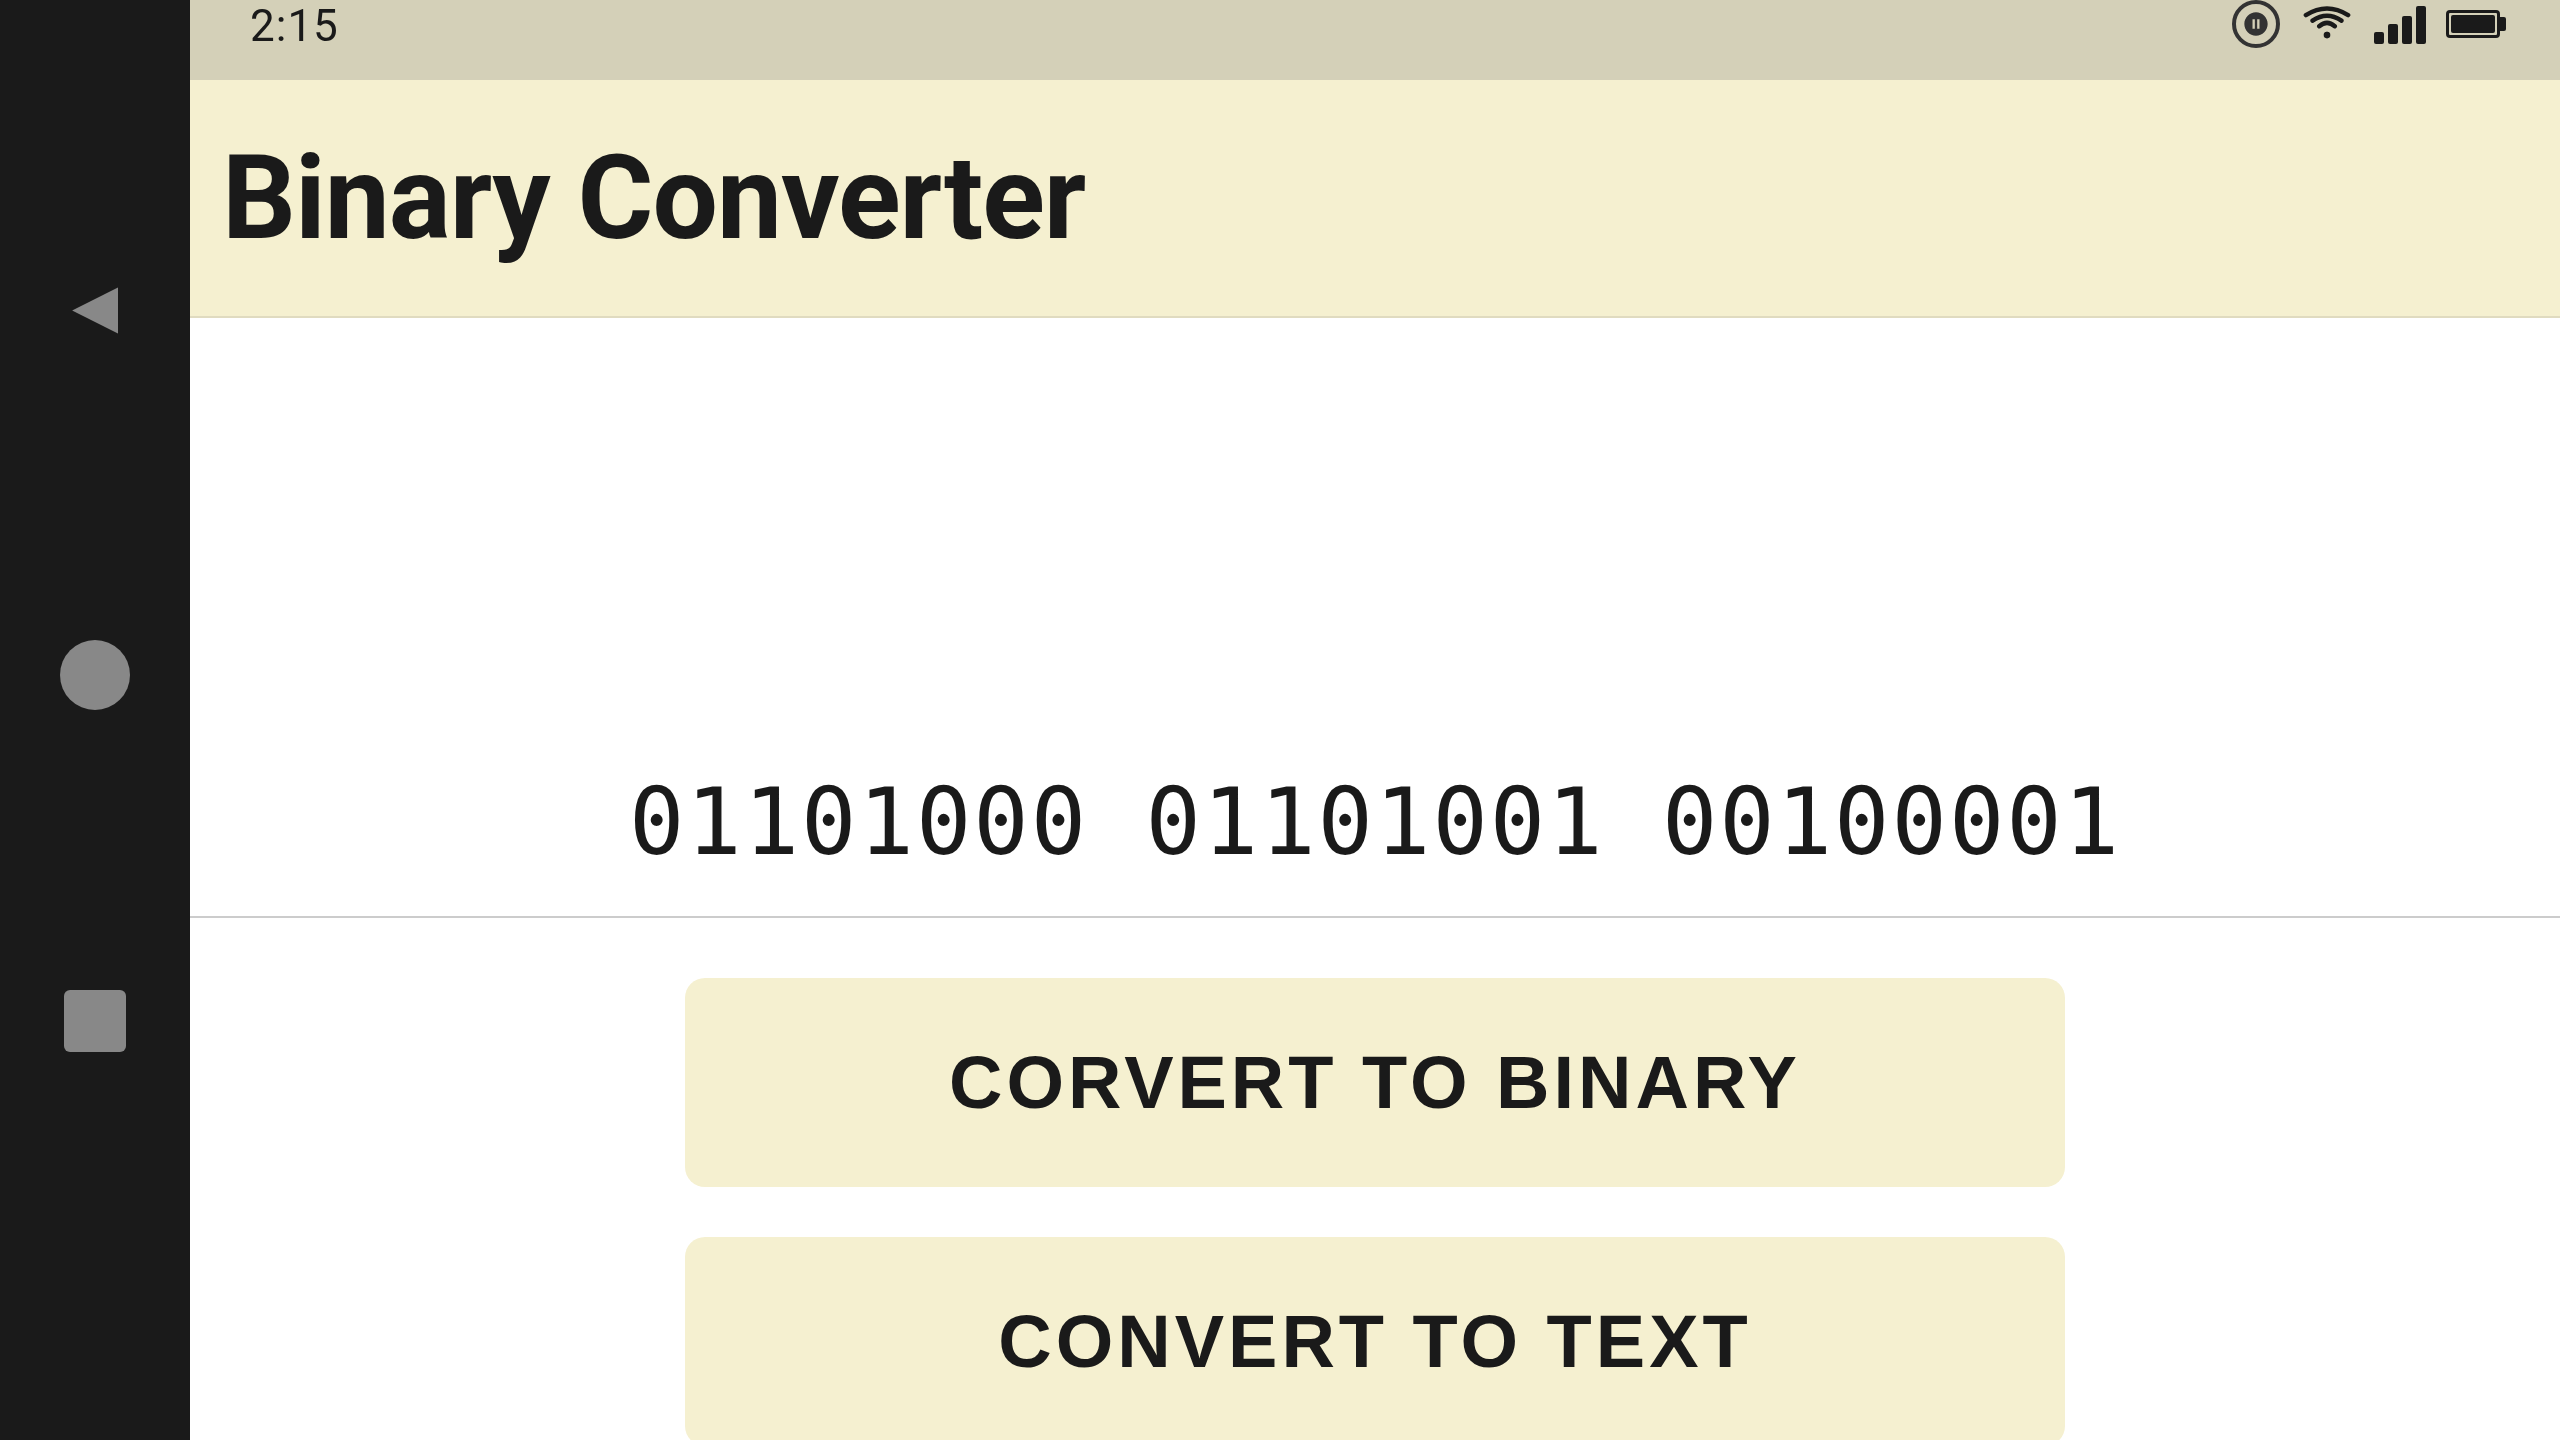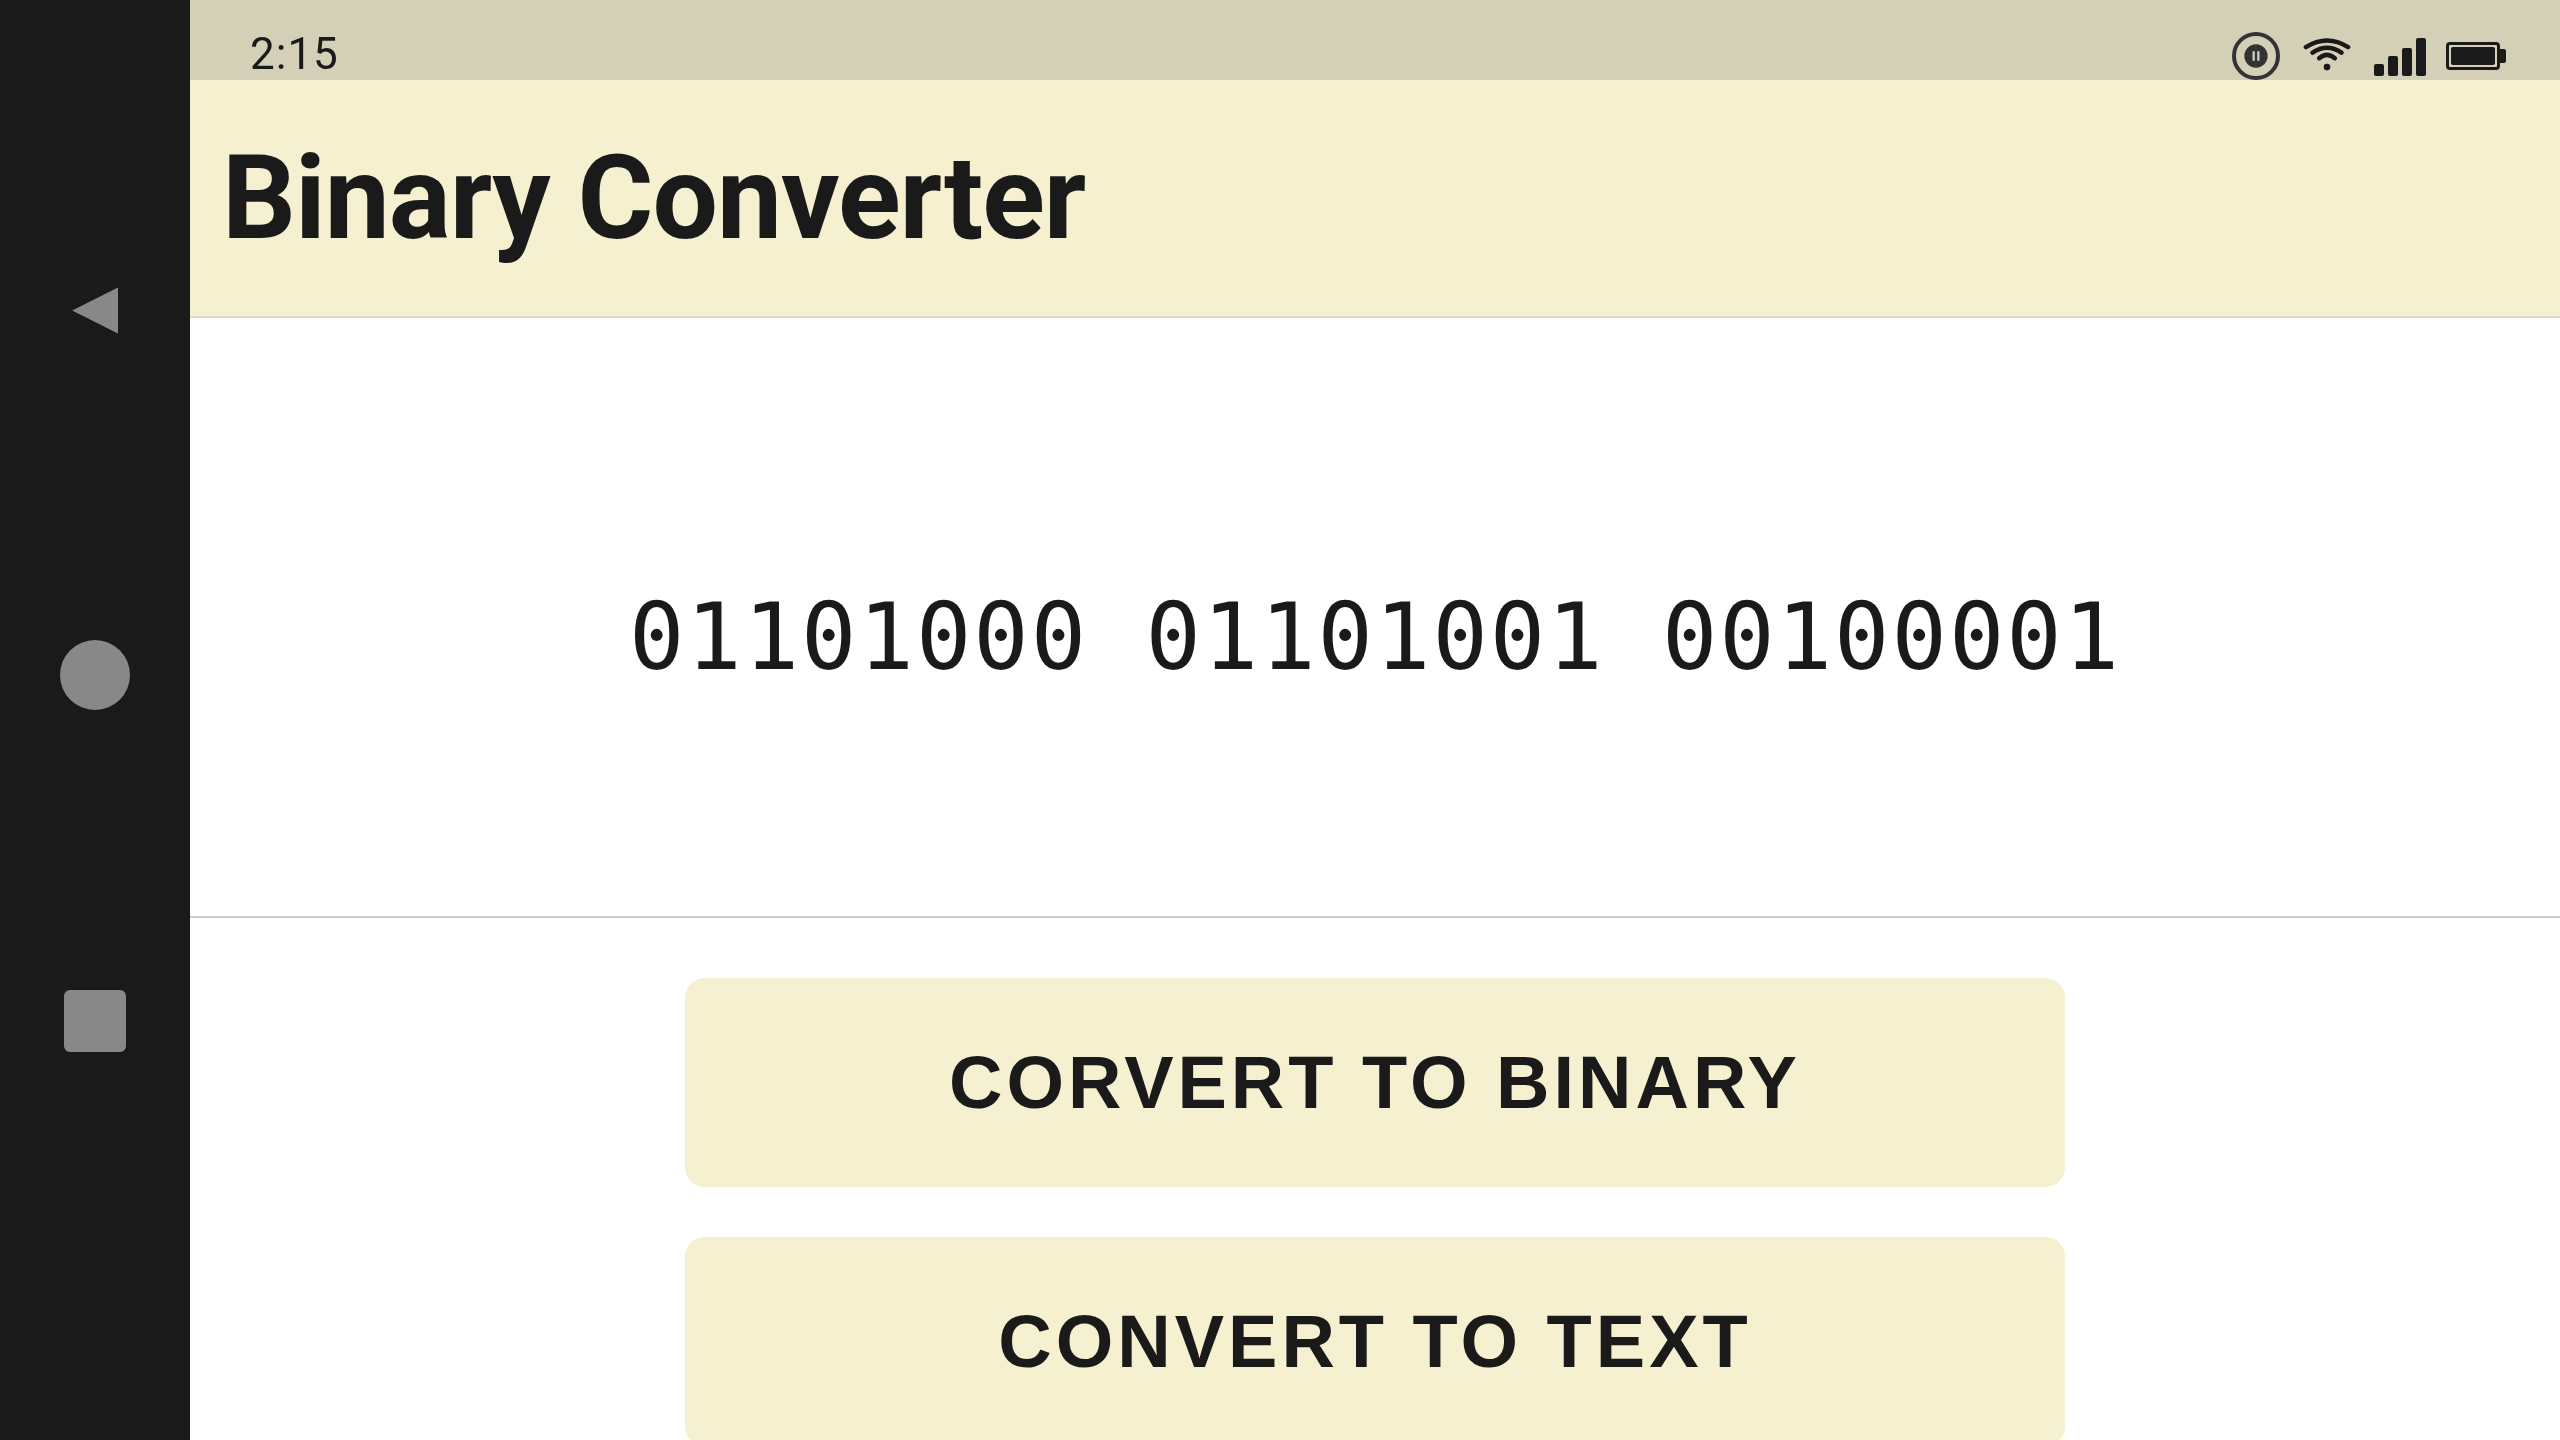--- a/index.html
+++ b/index.html
@@ -65,21 +65,21 @@
 
     
     .status-bar {
       position: absolute;
       top: 0;
       left: 190px;
       right: 0;
       height: 80px;
       background: #d4d0b8;
       display: flex;
-      align-items: flex-end;
+      align-items: flex-start;
       justify-content: space-between;
       padding: 0 60px;
       z-index: 10;
     }
 
     .status-time {
       font-size: 44px;
       font-weight: 400;
       color: #1a1a1a;
       letter-spacing: 1px;
@@ -165,21 +165,21 @@
       flex: 1;
       display: flex;
       flex-direction: column;
       background: #fff;
     }
 
     
     .binary-display {
       flex: 1;
       display: flex;
-      align-items: center;
+      align-items: flex-end;
       justify-content: center;
       padding: 80px 60px 40px 60px;
       border-bottom: 2px solid #ccc;
       min-height: 600px;
     }
 
     .binary-text {
       font-size: 92px;
       color: #1a1a1a;
       font-family: monospace;

